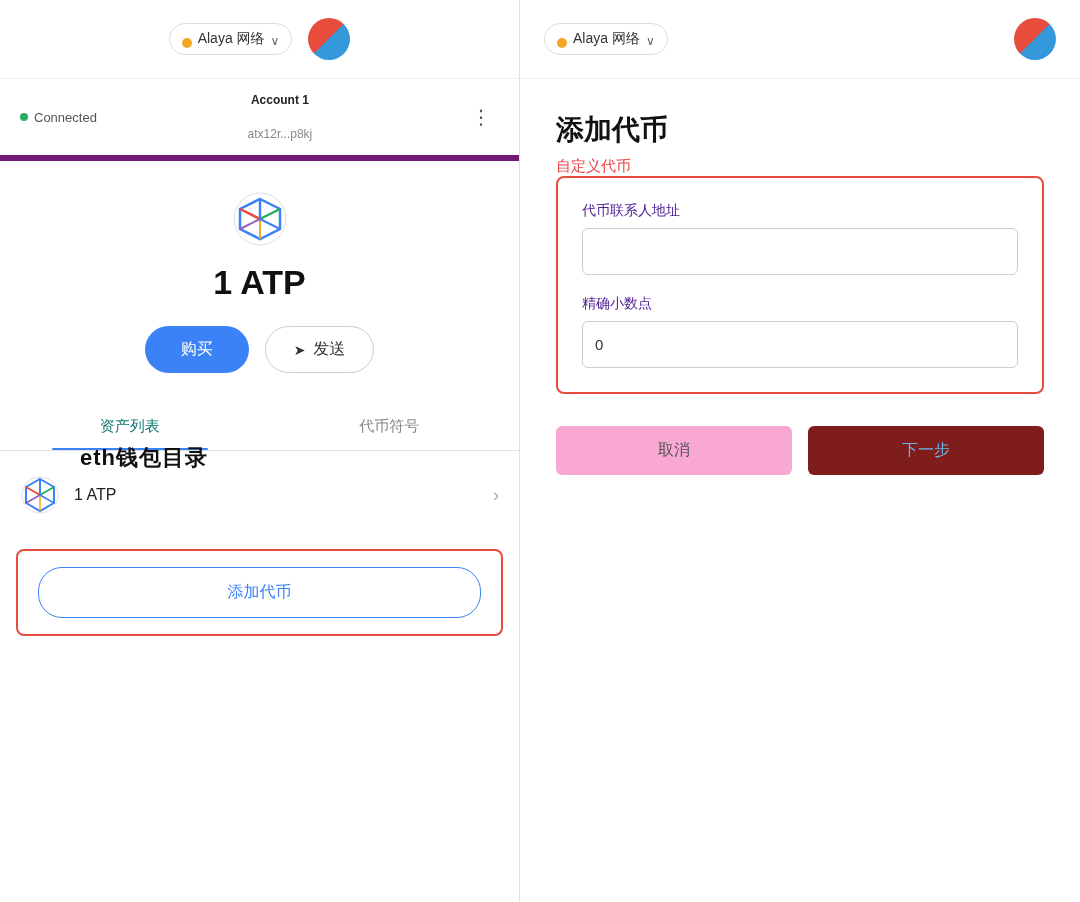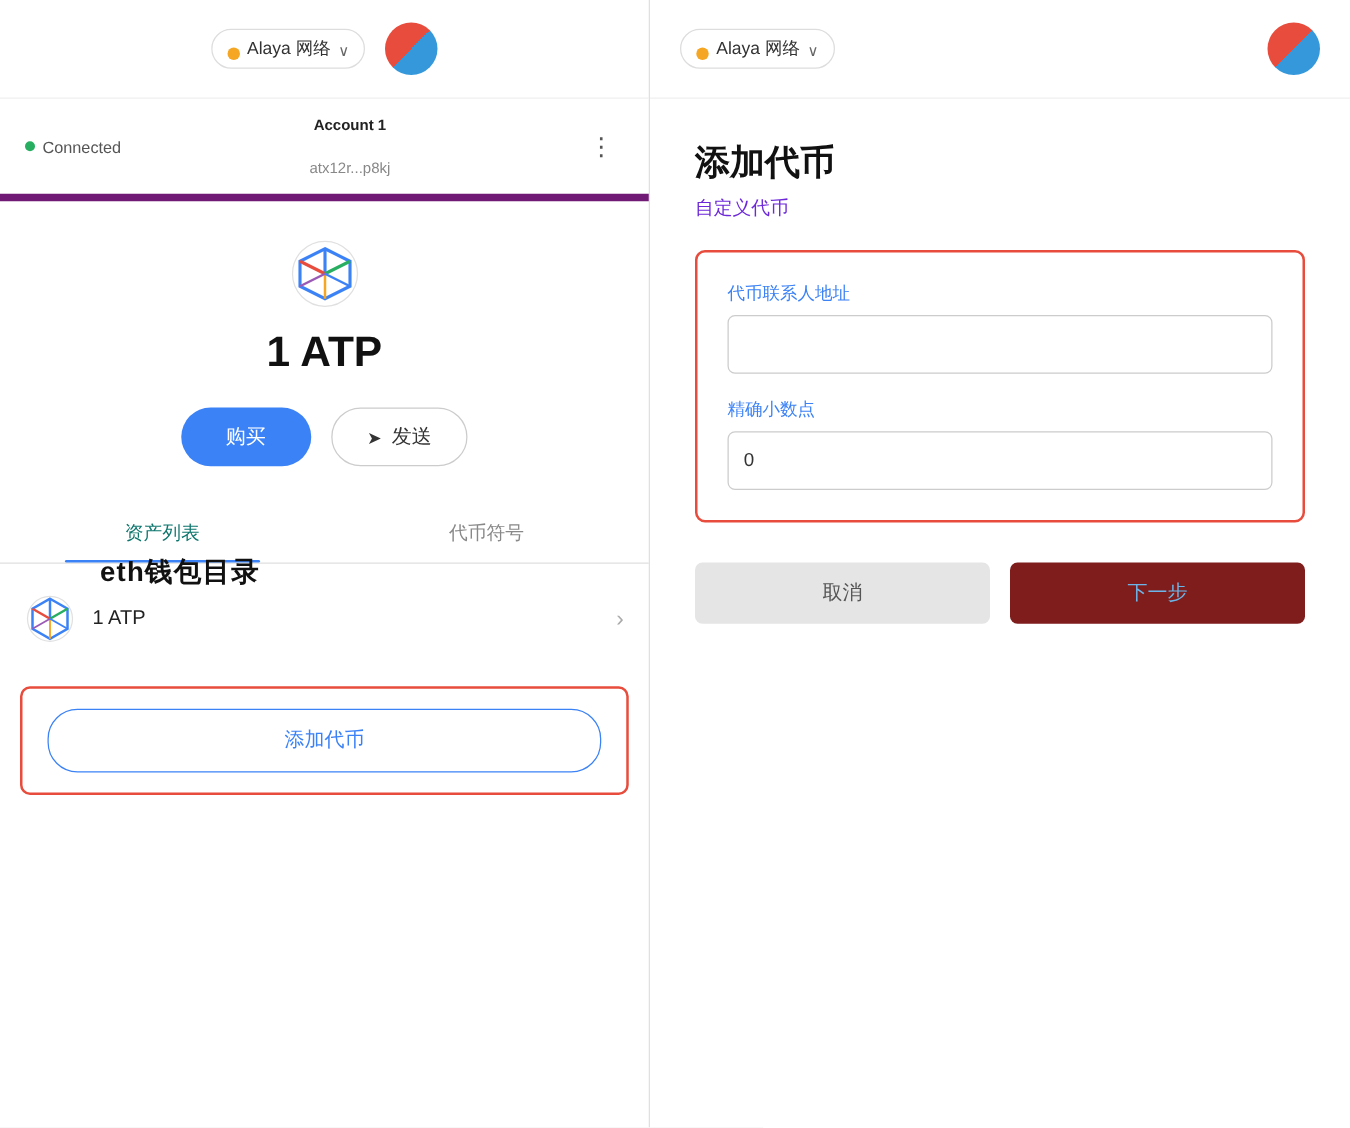--- a/index.html
+++ b/index.html
@@ -296,42 +296,41 @@
 
     .page-title {
       font-size: 28px;
       font-weight: 600;
       color: #111;
       margin-bottom: 8px;
     }
 
     .page-subtitle {
       font-size: 15px;
-      color: #6d28d9;
-      margin-bottom: 24px;
+      color: #ef4444;
     }
 
     .form-box {
       border: 2px solid #e74c3c;
       border-radius: 8px;
       padding: 24px;
       margin-bottom: 32px;
     }
 
     .form-group {
       margin-bottom: 20px;
     }
 
     .form-group:last-child {
       margin-bottom: 0;
     }
 
     .form-label {
       font-size: 14px;
-      color: #3b82f6;
+      color: #4c1d95;
       margin-bottom: 8px;
       display: block;
     }
 
     .form-input {
       width: 100%;
       border: 1px solid #ccc;
       border-radius: 6px;
       padding: 14px 12px;
       font-size: 15px;
@@ -341,21 +340,21 @@
     }
 
     .form-footer {
       display: flex;
       gap: 16px;
       padding: 0 0 20px;
     }
 
     .btn-cancel {
       flex: 1;
-      background: #e5e5e5;
+      background: #f9a8d4;
       color: #555;
       border: none;
       border-radius: 6px;
       padding: 14px;
       font-size: 16px;
       cursor: pointer;
     }
 
     .btn-next {
       flex: 1;

